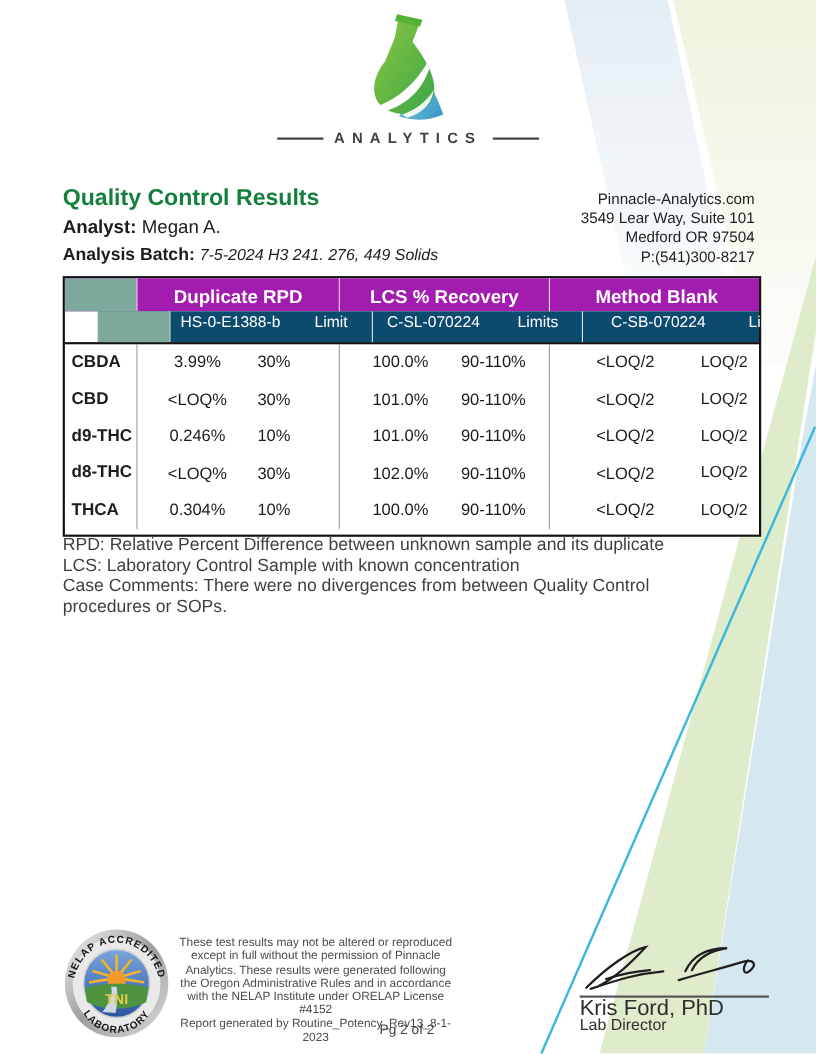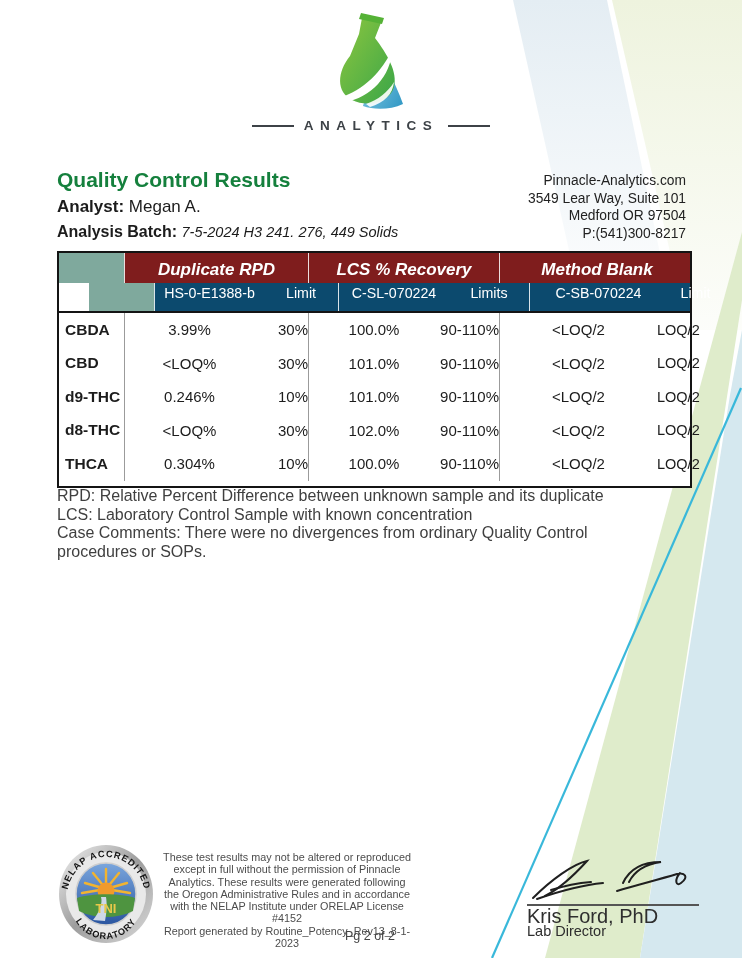--- a/index.html
+++ b/index.html
@@ -42,40 +42,40 @@
   #contact-block {
     right:56px; top:172px; text-align:right;
     font-size:13.8px; line-height:17.6px; color:#222;
   }
 
   
   #qc-table {
     left:57px; top:251px; width:635px;
     border:2px solid #141414; background:#fff;
   }
-  .qh-row1 { display:grid; grid-template-columns:65px 184px 191px 195px; background:#7f1d1d;font-style:italic; }
+  .qh-row1 { display:grid; grid-template-columns:65px 184px 191px 195px; background:#a21caf; }
   .qh-row2 { display:grid; grid-template-columns:65px 110px 74px 111px 80px 138px 57px; background:#0c4a6e;margin-left:30px; }
   .qh-title {
     color:#fff; font-weight:bold; font-size:17px; text-align:center;
     padding-top:7px; height:30px;
     border-left:1px solid rgba(255,255,255,.85);
   }
   .qh-sub {
     color:#fff; font-size:14.2px; text-align:center;
     height:28px; padding-top:2px;
   }
   .qh-sub.gstart { border-left:1px solid rgba(255,255,255,.85); }
   .qh-corner { background:#7fa99d; }
   .q-body { border-top:2px solid #141414; padding-bottom:5px; }
   .q-row {
     display:grid; grid-template-columns:65px 110px 74px 111px 80px 138px 57px;
     height:33.5px; align-items:center;
   }
   .q-analyte { font-weight:bold; font-size:15.5px; padding-left:6px; }
-  .q-val { font-size:15px; text-align:right;padding-left:20px; }
+  .q-val { font-size:15px; text-align:left; }
   .q-val.gstart { border-left:1px solid #9b9b9b; height:100%; display:flex; align-items:center; justify-content:center; }
   .q-val.last { font-size:14.5px; }
 
   
   #notes-block { left:57px; top:487px; width:580px; font-size:16px; line-height:18.6px; color:#3f3f3f; }
 
   
   #seal { left:57px; top:843px; }
   #disclaimer-block {
     left:156px; top:851px; width:262px; text-align:center;
@@ -220,21 +220,21 @@
         <div class="q-val">90-110%</div>
         <div class="q-val gstart">&lt;LOQ/2</div>
         <div class="q-val last">LOQ/2</div>
       </div>
     </div>
   </div>
 
   <div class="layer" id="notes-block">
     <div>RPD: Relative Percent Difference between unknown sample and its duplicate</div>
     <div>LCS: Laboratory Control Sample with known concentration</div>
-    <div>Case Comments: There were no divergences from ordinary Quality Control procedures or SOPs.</div>
+    <div>Case Comments: There were no divergences from between Quality Control procedures or SOPs.</div>
   </div>
 
   <div class="layer" id="seal">
     <svg width="98" height="102" viewBox="0 0 98 102" xmlns="http://www.w3.org/2000/svg">
       <defs>
         <linearGradient id="ringG" x1="0" y1="0" x2="1" y2="1">
           <stop offset="0" stop-color="#f2f2f2"></stop>
           <stop offset="0.5" stop-color="#9d9d9d"></stop>
           <stop offset="1" stop-color="#dcdcdc"></stop>
         </linearGradient>

